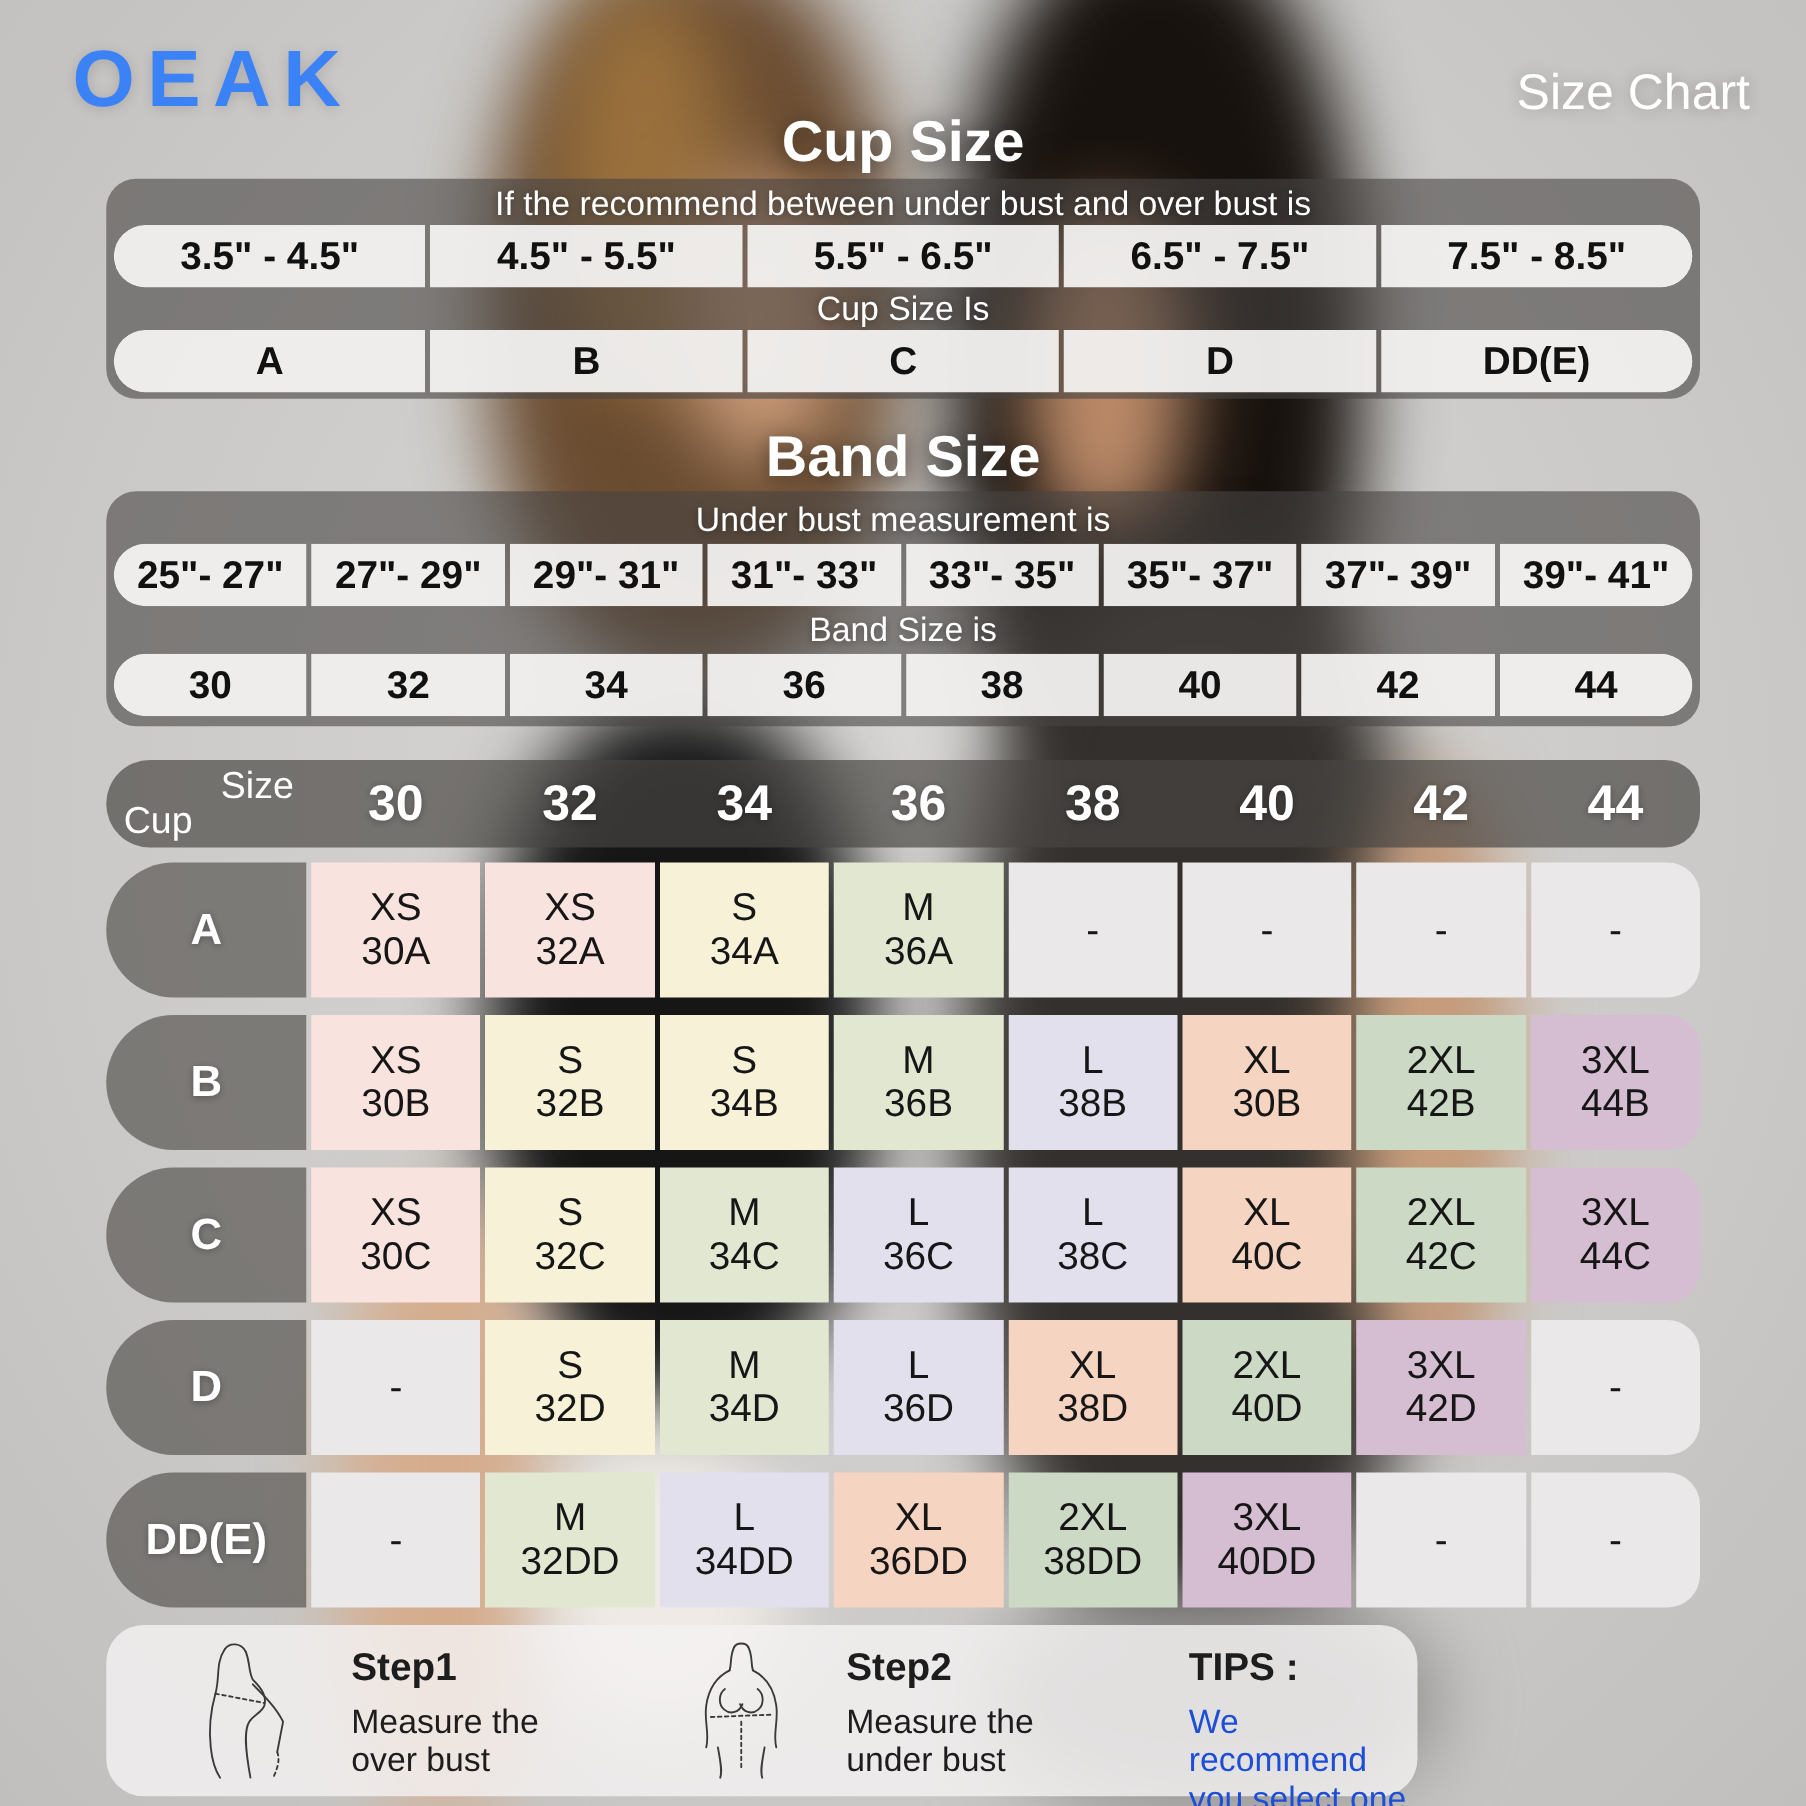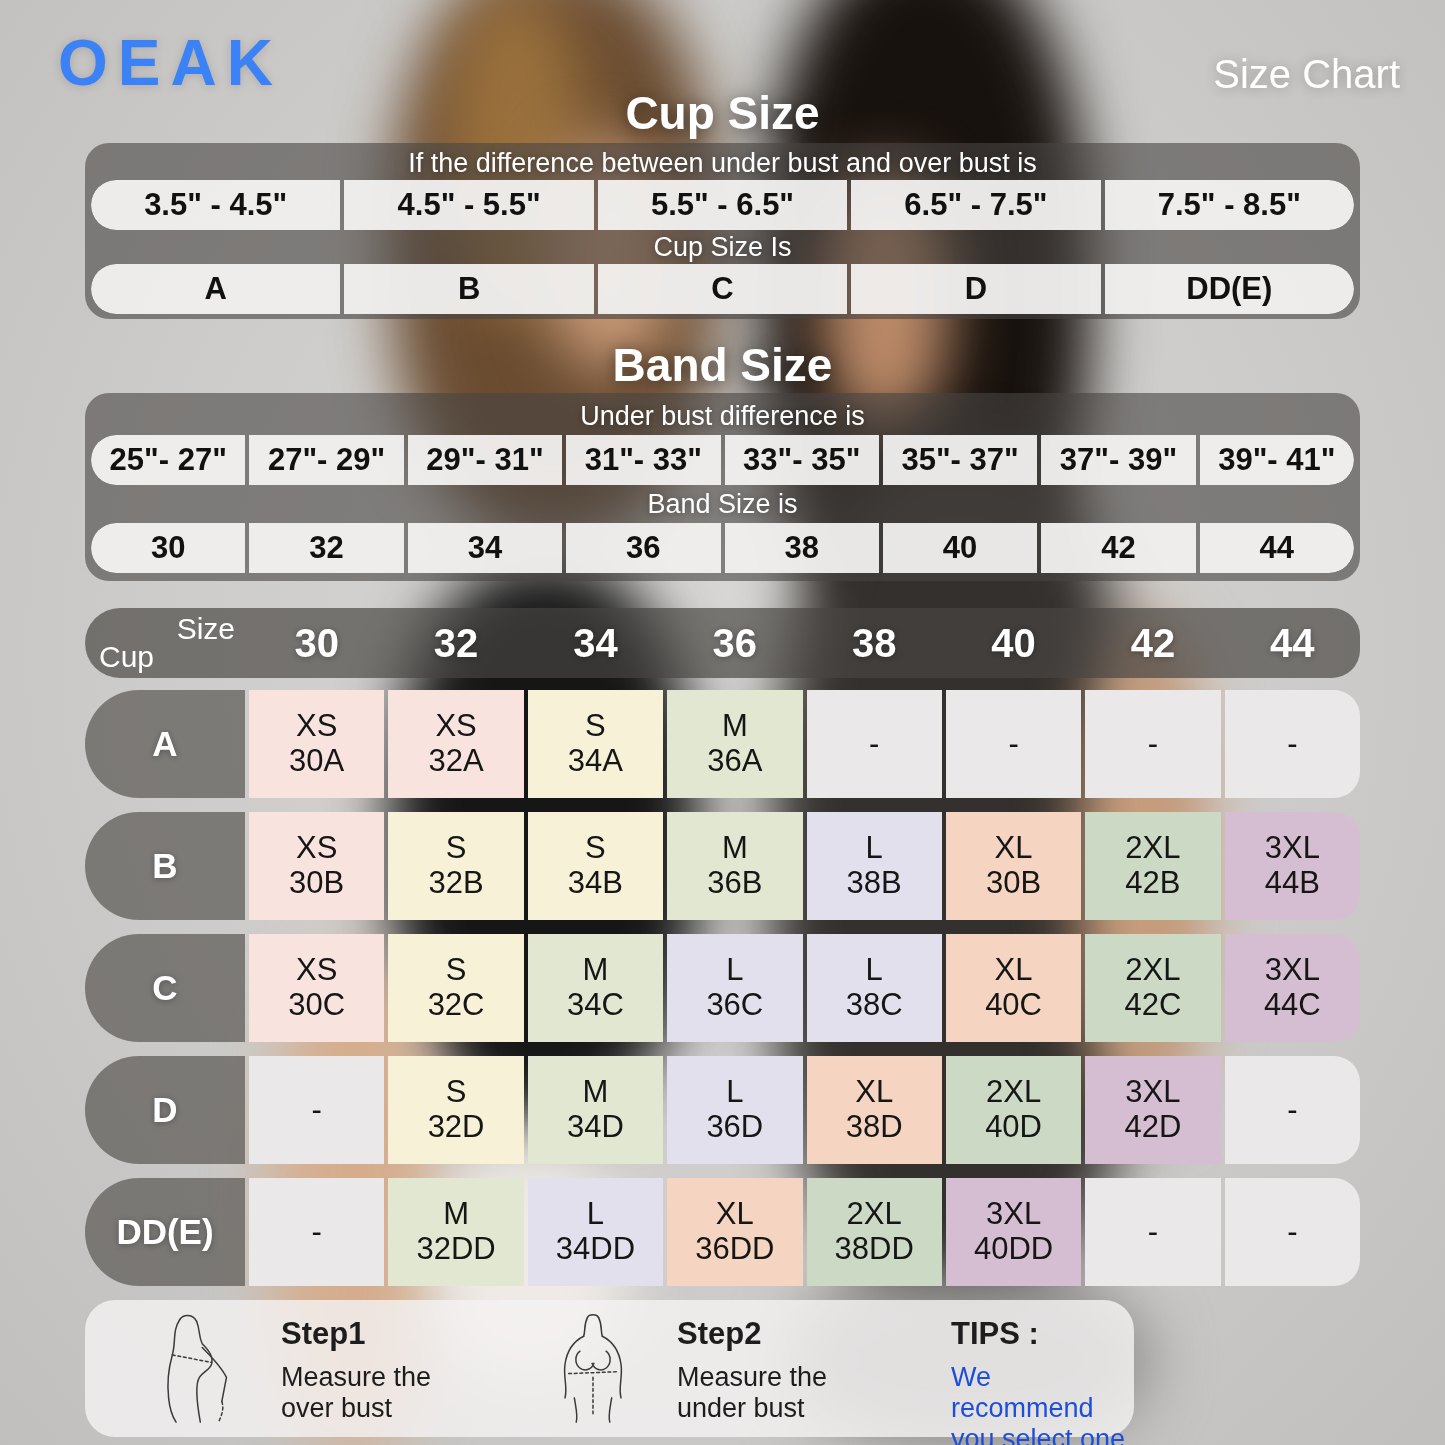--- a/index.html
+++ b/index.html
@@ -100,41 +100,41 @@
 <div class="bgshape sh-skinBL"></div>
 <div class="bgshape sh-lace"></div>
 <div class="bgshape sh-skirt"></div>
 <div class="bgshape sh-armR"></div>
 
 <div class="layer brand">OEAK</div>
 <div class="layer size-chart">Size Chart</div>
 
 <div class="layer section-title cup-title">Cup Size</div>
 <div class="layer panel cup-panel">
-  <div class="panel-label">If the  difference between under bust and over bust is</div>
+  <div class="panel-label">If the  recommend between under bust and over bust is</div>
   <div class="pill-row">
     <div class="pill-cell">3.5" - 4.5"</div>
     <div class="pill-cell">4.5" - 5.5"</div>
     <div class="pill-cell">5.5" - 6.5"</div>
     <div class="pill-cell">6.5" - 7.5"</div>
     <div class="pill-cell">7.5" - 8.5"</div>
   </div>
   <div class="panel-label">Cup Size Is</div>
   <div class="pill-row">
     <div class="pill-cell">A</div>
     <div class="pill-cell">B</div>
     <div class="pill-cell">C</div>
     <div class="pill-cell">D</div>
     <div class="pill-cell">DD(E)</div>
   </div>
 </div>
 
 <div class="layer section-title band-title">Band Size</div>
 <div class="layer panel band-panel">
-  <div class="panel-label">Under bust difference is</div>
+  <div class="panel-label">Under bust measurement is</div>
   <div class="pill-row">
     <div class="pill-cell">25"- 27"</div>
     <div class="pill-cell">27"- 29"</div>
     <div class="pill-cell">29"- 31"</div>
     <div class="pill-cell">31"- 33"</div>
     <div class="pill-cell">33"- 35"</div>
     <div class="pill-cell">35"- 37"</div>
     <div class="pill-cell">37"- 39"</div>
     <div class="pill-cell">39"- 41"</div>
   </div>

